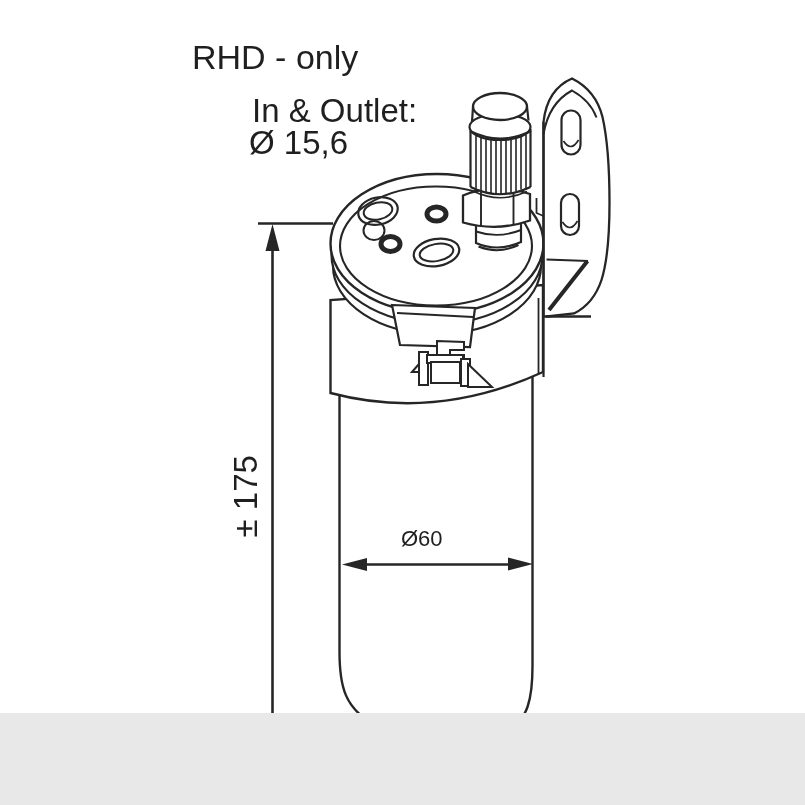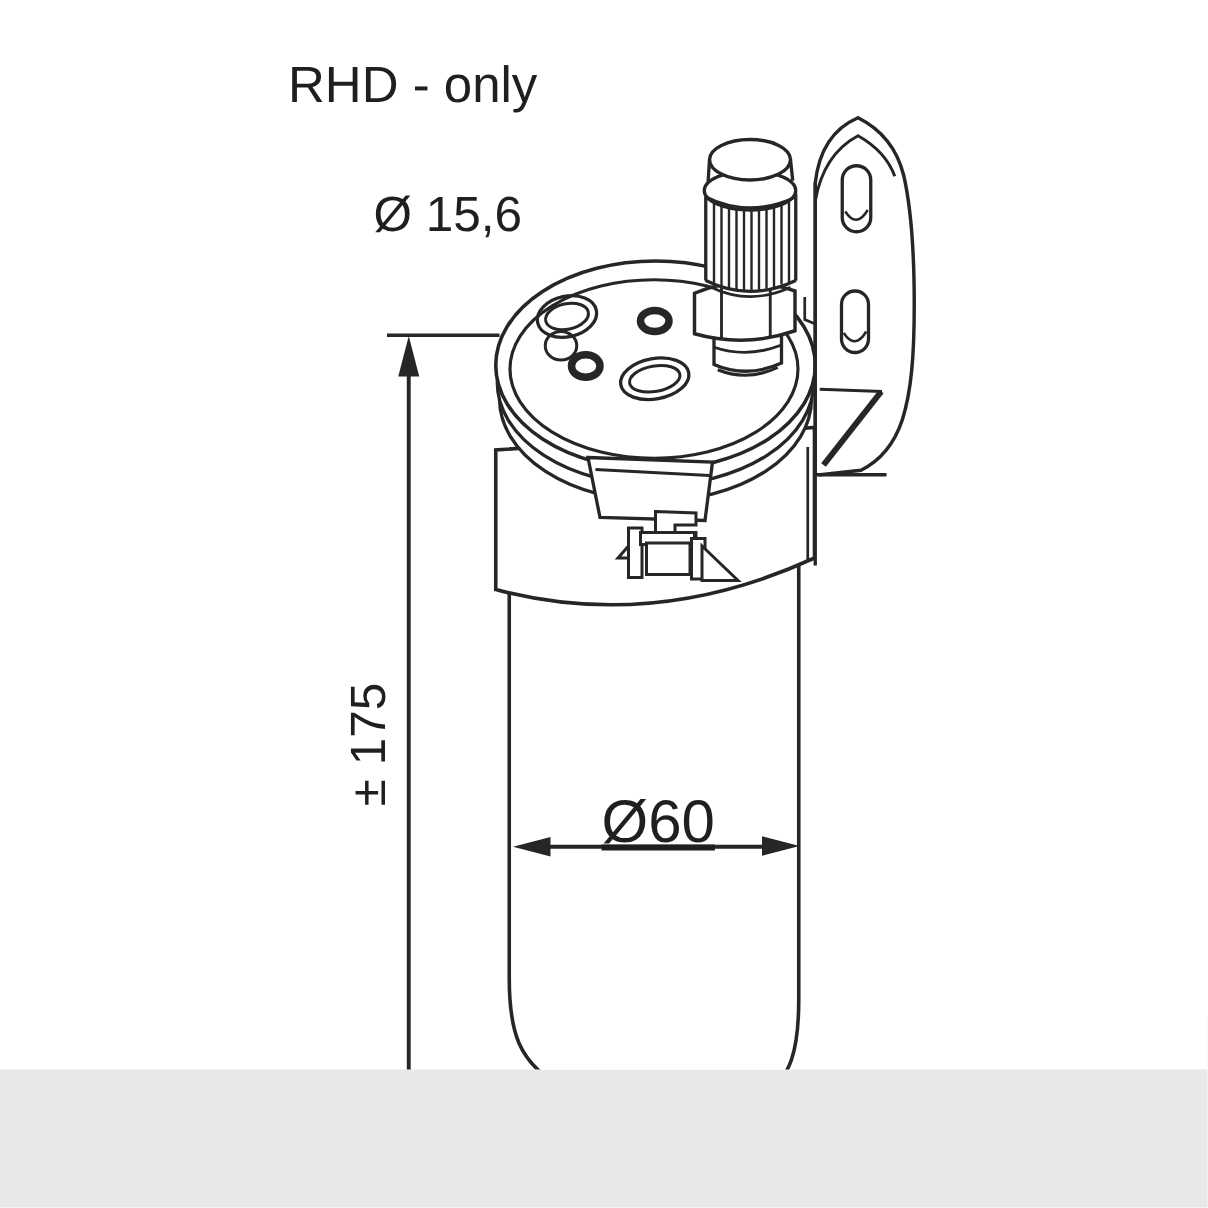--- a/index.html
+++ b/index.html
@@ -23,21 +23,21 @@
   }
   .variant{left:192px;top:40px;font-size:34px;}
   .ports1{left:252px;top:94px;font-size:33px;}
   .ports2{left:249px;top:126px;font-size:33px;}
   .hdim{
     left:196px;top:479px;width:100px;
     font-size:33px;text-align:center;
     transform:rotate(-90deg);
     transform-origin:center center;
   }
-  .ddim{left:401px;top:527px;font-size:40px;text-decoration:underline;}
+  .ddim{left:401px;top:527px;font-size:22px;}
 </style>
 </head>
 <body>
 
 <div class="stage">
 
   <svg width="805" height="805" viewBox="0 0 805 805">
 
     <g>
       <path class="fw" stroke-width="2.4" d="M339.5,380 L339.5,652 C339.5,690 347,706 368,721 L377,736
@@ -130,16 +130,17 @@
     </g>
 
     <g>
       <line class="ln" stroke-width="2.6" x1="352" y1="564.5" x2="523" y2="564.5"></line>
       <path class="solid" d="M342,564.5 L367,558 L367,571 Z"></path>
       <path class="solid" d="M533,564 L508,557.5 L508,570.5 Z"></path>
     </g>
   </svg>
 
   <div class="label variant">RHD - only</div>
+  <div class="label ports1">In &amp; Outlet:</div>
   <div class="label ports2">Ø 15,6</div>
   <div class="label hdim">± 175</div>
   <div class="label ddim">Ø60</div>
 </div>
 
 </body></html>

